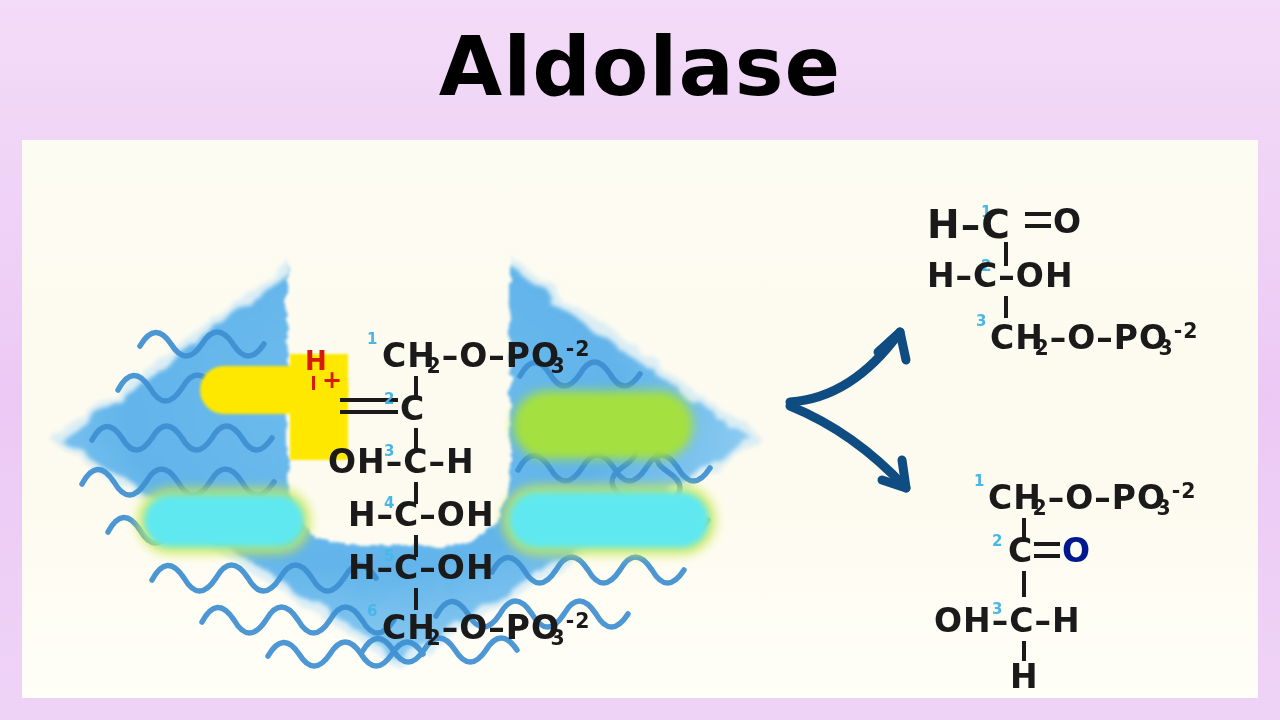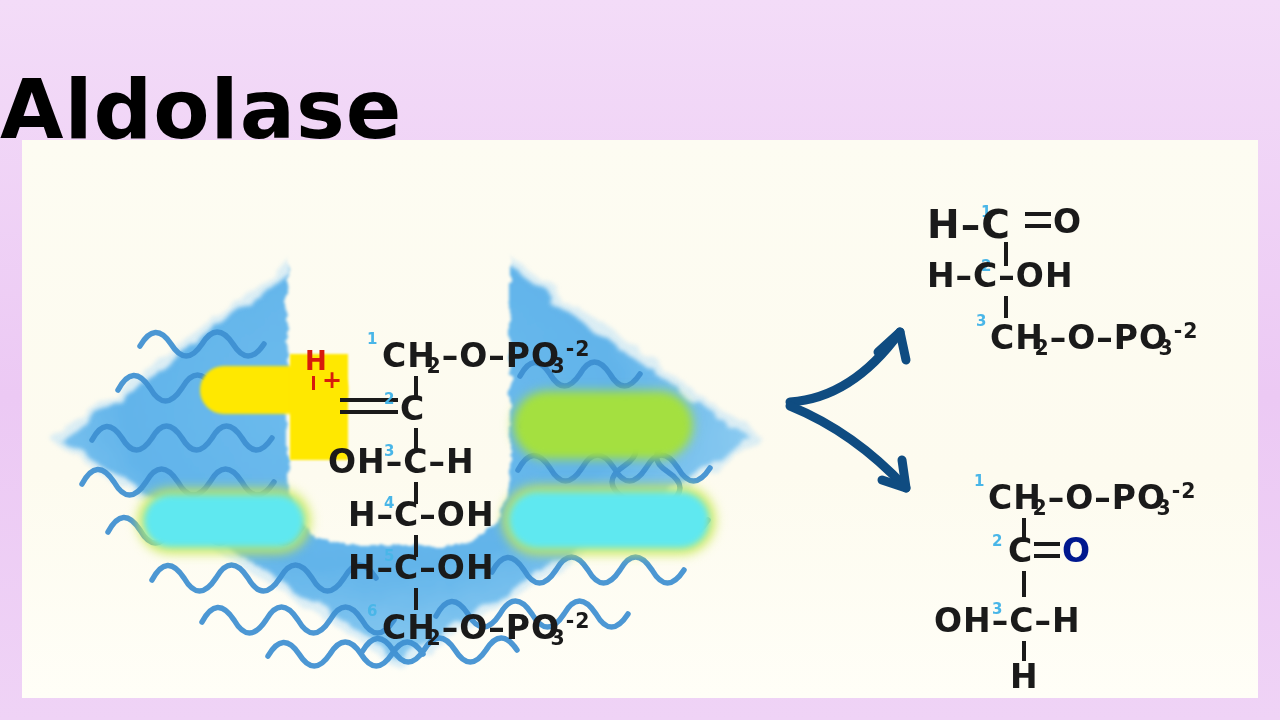--- a/index.html
+++ b/index.html
@@ -6,21 +6,21 @@
   body{
     width:1280px;height:720px;overflow:hidden;
     font-family:"DejaVu Sans",sans-serif;
     background:linear-gradient(180deg,#f3dcf8 0%,#ecc9f4 55%,#efd3f6 100%);
   }
   #slide{position:relative;width:1280px;height:720px;}
 
   
   #titlebar{
     position:absolute;left:0;top:0;width:1280px;height:134px;
-    display:flex;align-items:center;margin-top:43px;
+    display:flex;align-items:center;justify-content:center;
   }
   #title{
     font-family:"DejaVu Sans",sans-serif;
     font-weight:bold;font-size:82px;color:#000;letter-spacing:1px;
     line-height:1;
   }
 
   
   #panel{
     position:absolute;left:22px;top:140px;width:1236px;height:558px;

